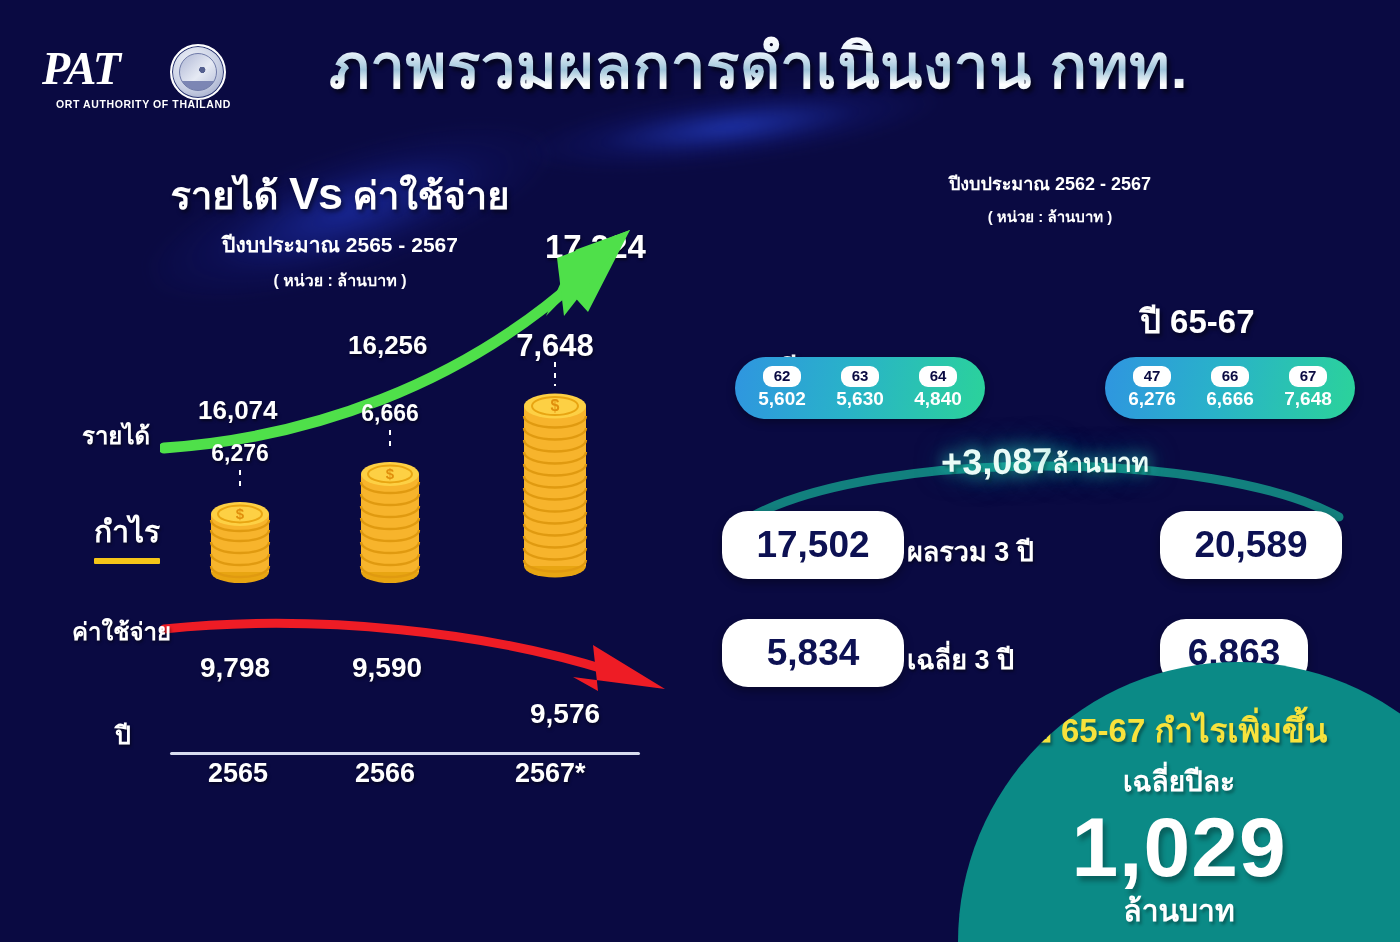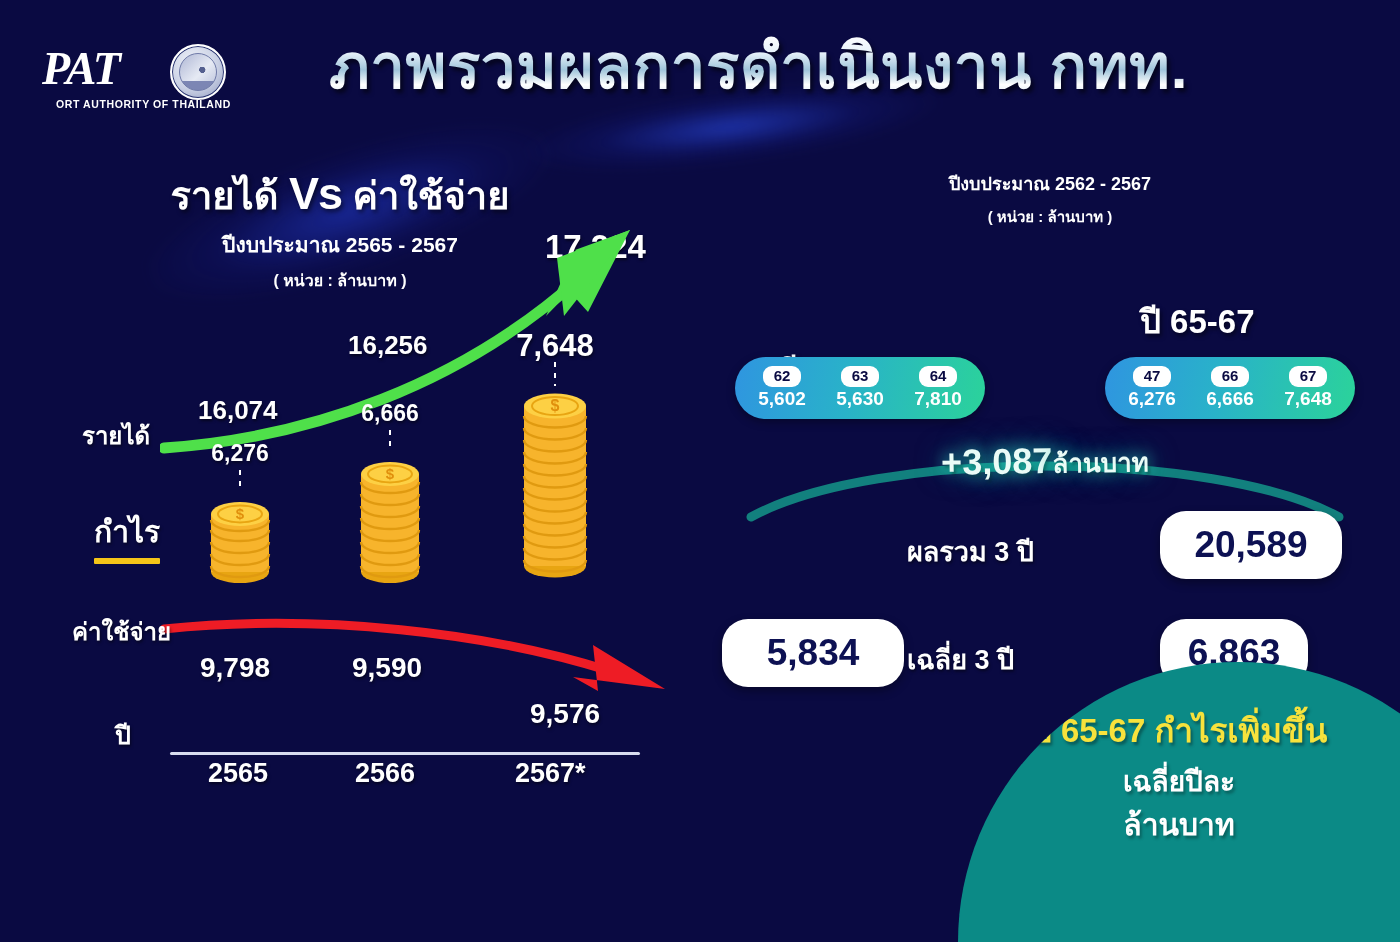--- a/index.html
+++ b/index.html
@@ -321,21 +321,21 @@
       <div class="cell">
         <span class="yr">62</span>
         <span class="amt">5,602</span>
       </div>
       <div class="cell">
         <span class="yr">63</span>
         <span class="amt">5,630</span>
       </div>
       <div class="cell">
         <span class="yr">64</span>
-        <span class="amt">7,810</span>
+        <span class="amt">4,840</span>
       </div>
     </div>
   </div>
 
   <div class="pill pill-right">
     <div class="cells">
       <div class="cell">
         <span class="yr">47</span>
         <span class="amt">6,276</span>
       </div>
@@ -350,28 +350,30 @@
     </div>
   </div>
 
   <svg class="bridge" viewBox="0 0 600 70">
     <path d="M6 62 C 130 -6, 470 -6, 594 62" fill="none" stroke="#12807e" stroke-width="9" stroke-linecap="round"></path>
   </svg>
   <div class="plus-text">
     <span>+3,087</span><span class="unit">ล้านบาท</span>
   </div>
 
+  <div class="vbox vbox-a">17,502</div>
   <div class="mid-label mid-a">ผลรวม 3 ปี</div>
   <div class="vbox vbox-b">20,589</div>
 
   <div class="vbox vbox-c">5,834</div>
   <div class="mid-label mid-b">เฉลี่ย 3 ปี</div>
   <div class="vbox vbox-d">6,863</div>
 
   <div class="circle">
     <div class="circle-inner">
       <div class="c1">ปี 65-67 กำไรเพิ่มขึ้น</div>
       <div class="c2">เฉลี่ยปีละ</div>
+      <div class="c3">1,029</div>
       <div class="c4">ล้านบาท</div>
     </div>
   </div>
 
 </div>
 
 </body></html>

